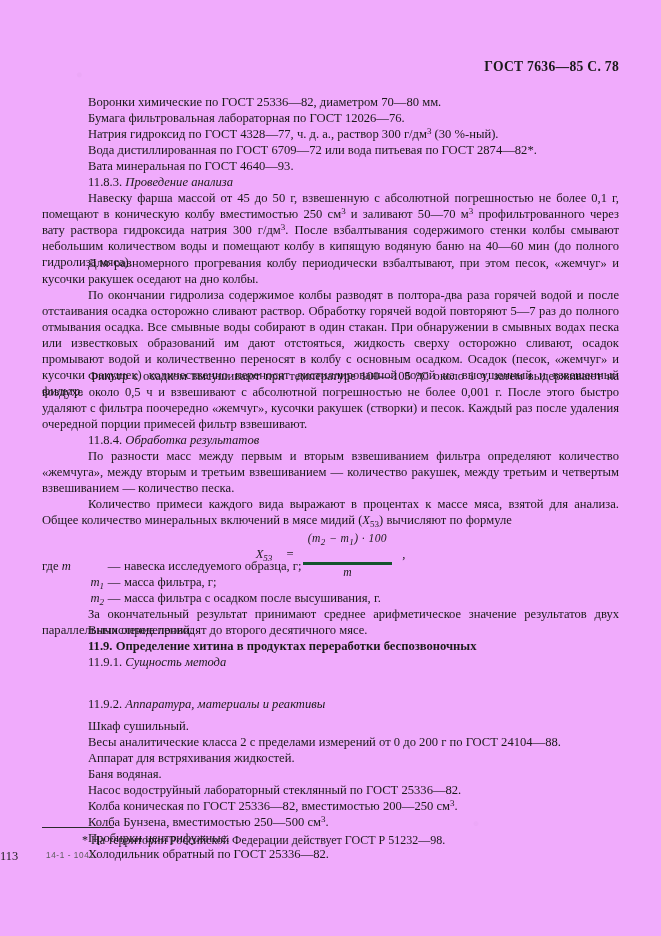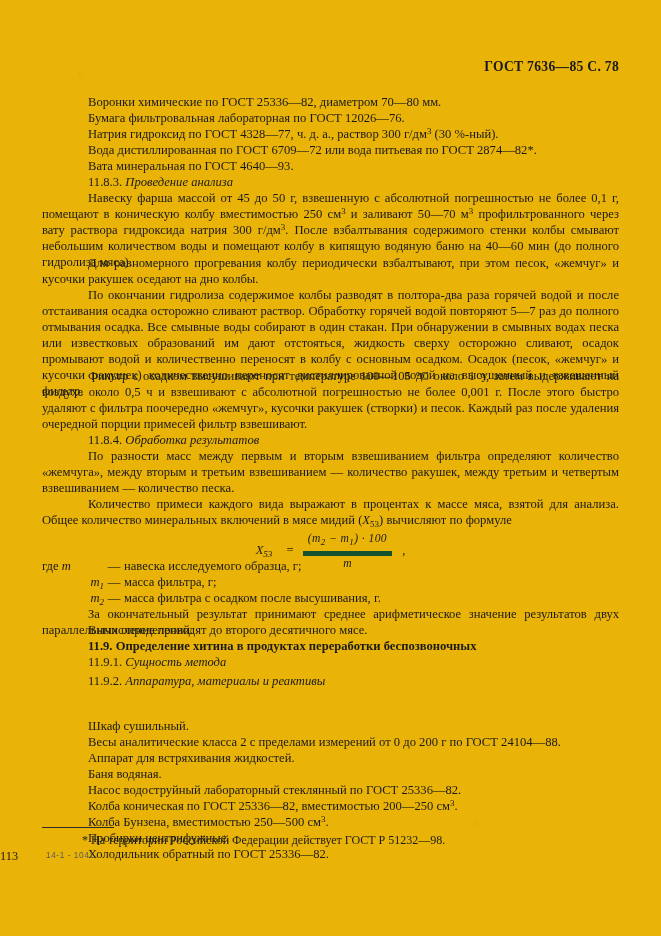--- a/index.html
+++ b/index.html
@@ -4,21 +4,21 @@
 <style>
   html, body {
     margin: 0;
     padding: 0;
     background: #ffffff;
   }
   .page {
     position: relative;
     width: 661px;
     height: 936px;
-    background: #eab308;
+    background: #f0abfc;
     font-family: "Liberation Serif", "DejaVu Serif", serif;
     color: #1a1a1a;
     overflow: hidden;
   }
   
   .page::before {
     content: "";
     position: absolute;
     inset: 0;
     background:
@@ -104,22 +104,22 @@
   }
   .formula .lhs { margin-right: 5px; }
   .formula .eq { margin: 0 6px; font-style: normal; }
   .frac {
     display: inline-block;
     vertical-align: middle;
     text-align: center;
   }
   .frac .num {
     display: block;
-    padding: 0 5px 6px 5px;
-    border-bottom: 5px solid #14532d;
+    padding: 0 5px 17px 5px;
+    border-bottom: 3px solid #14532d;
     font-size: 11.6px;
     letter-spacing: 0.4px;
   }
   .frac .den {
     display: block;
     padding-top: 1px;
     font-size: 11.6px;
   }
   .formula .comma {
     font-style: normal;
@@ -286,21 +286,21 @@
 
   <div class="body-block" style="left:42px; top:638px;">
     <p class="hang"><span class="bold sec-num">11.9.</span> <span class="bold">Определение хитина в продуктах переработки беспозвоночных</span></p>
   </div>
 
   <div class="body-block" style="left:42px; top:654px;">
     <p class="hang"><span class="sec-num">11.9.1.</span> <span class="ital">Сущность метода</span></p>
   </div>
 
 
-  <div class="body-block" style="left:42px; top:673px;">
+  <div class="body-block" style="left:42px; top:696px;">
     <p class="hang"><span class="sec-num">11.9.2.</span> <span class="ital">Аппаратура, материалы и реактивы</span></p>
   </div>
 
   <div class="body-block" style="left:42px; top:718px;">
     <p class="line">Шкаф сушильный.</p>
     <p class="line">Весы аналитические класса 2 с пределами измерений от 0 до 200 г по ГОСТ 24104—88.</p>
     <p class="line">Аппарат для встряхивания жидкостей.</p>
     <p class="line">Баня водяная.</p>
     <p class="line">Насос водоструйный лабораторный стеклянный по ГОСТ 25336—82.</p>
     <p class="line"><span>Колба коническая по ГОСТ 25336—82, вместимостью 200—250 см</span><sup>3</sup><span>.</span></p>

